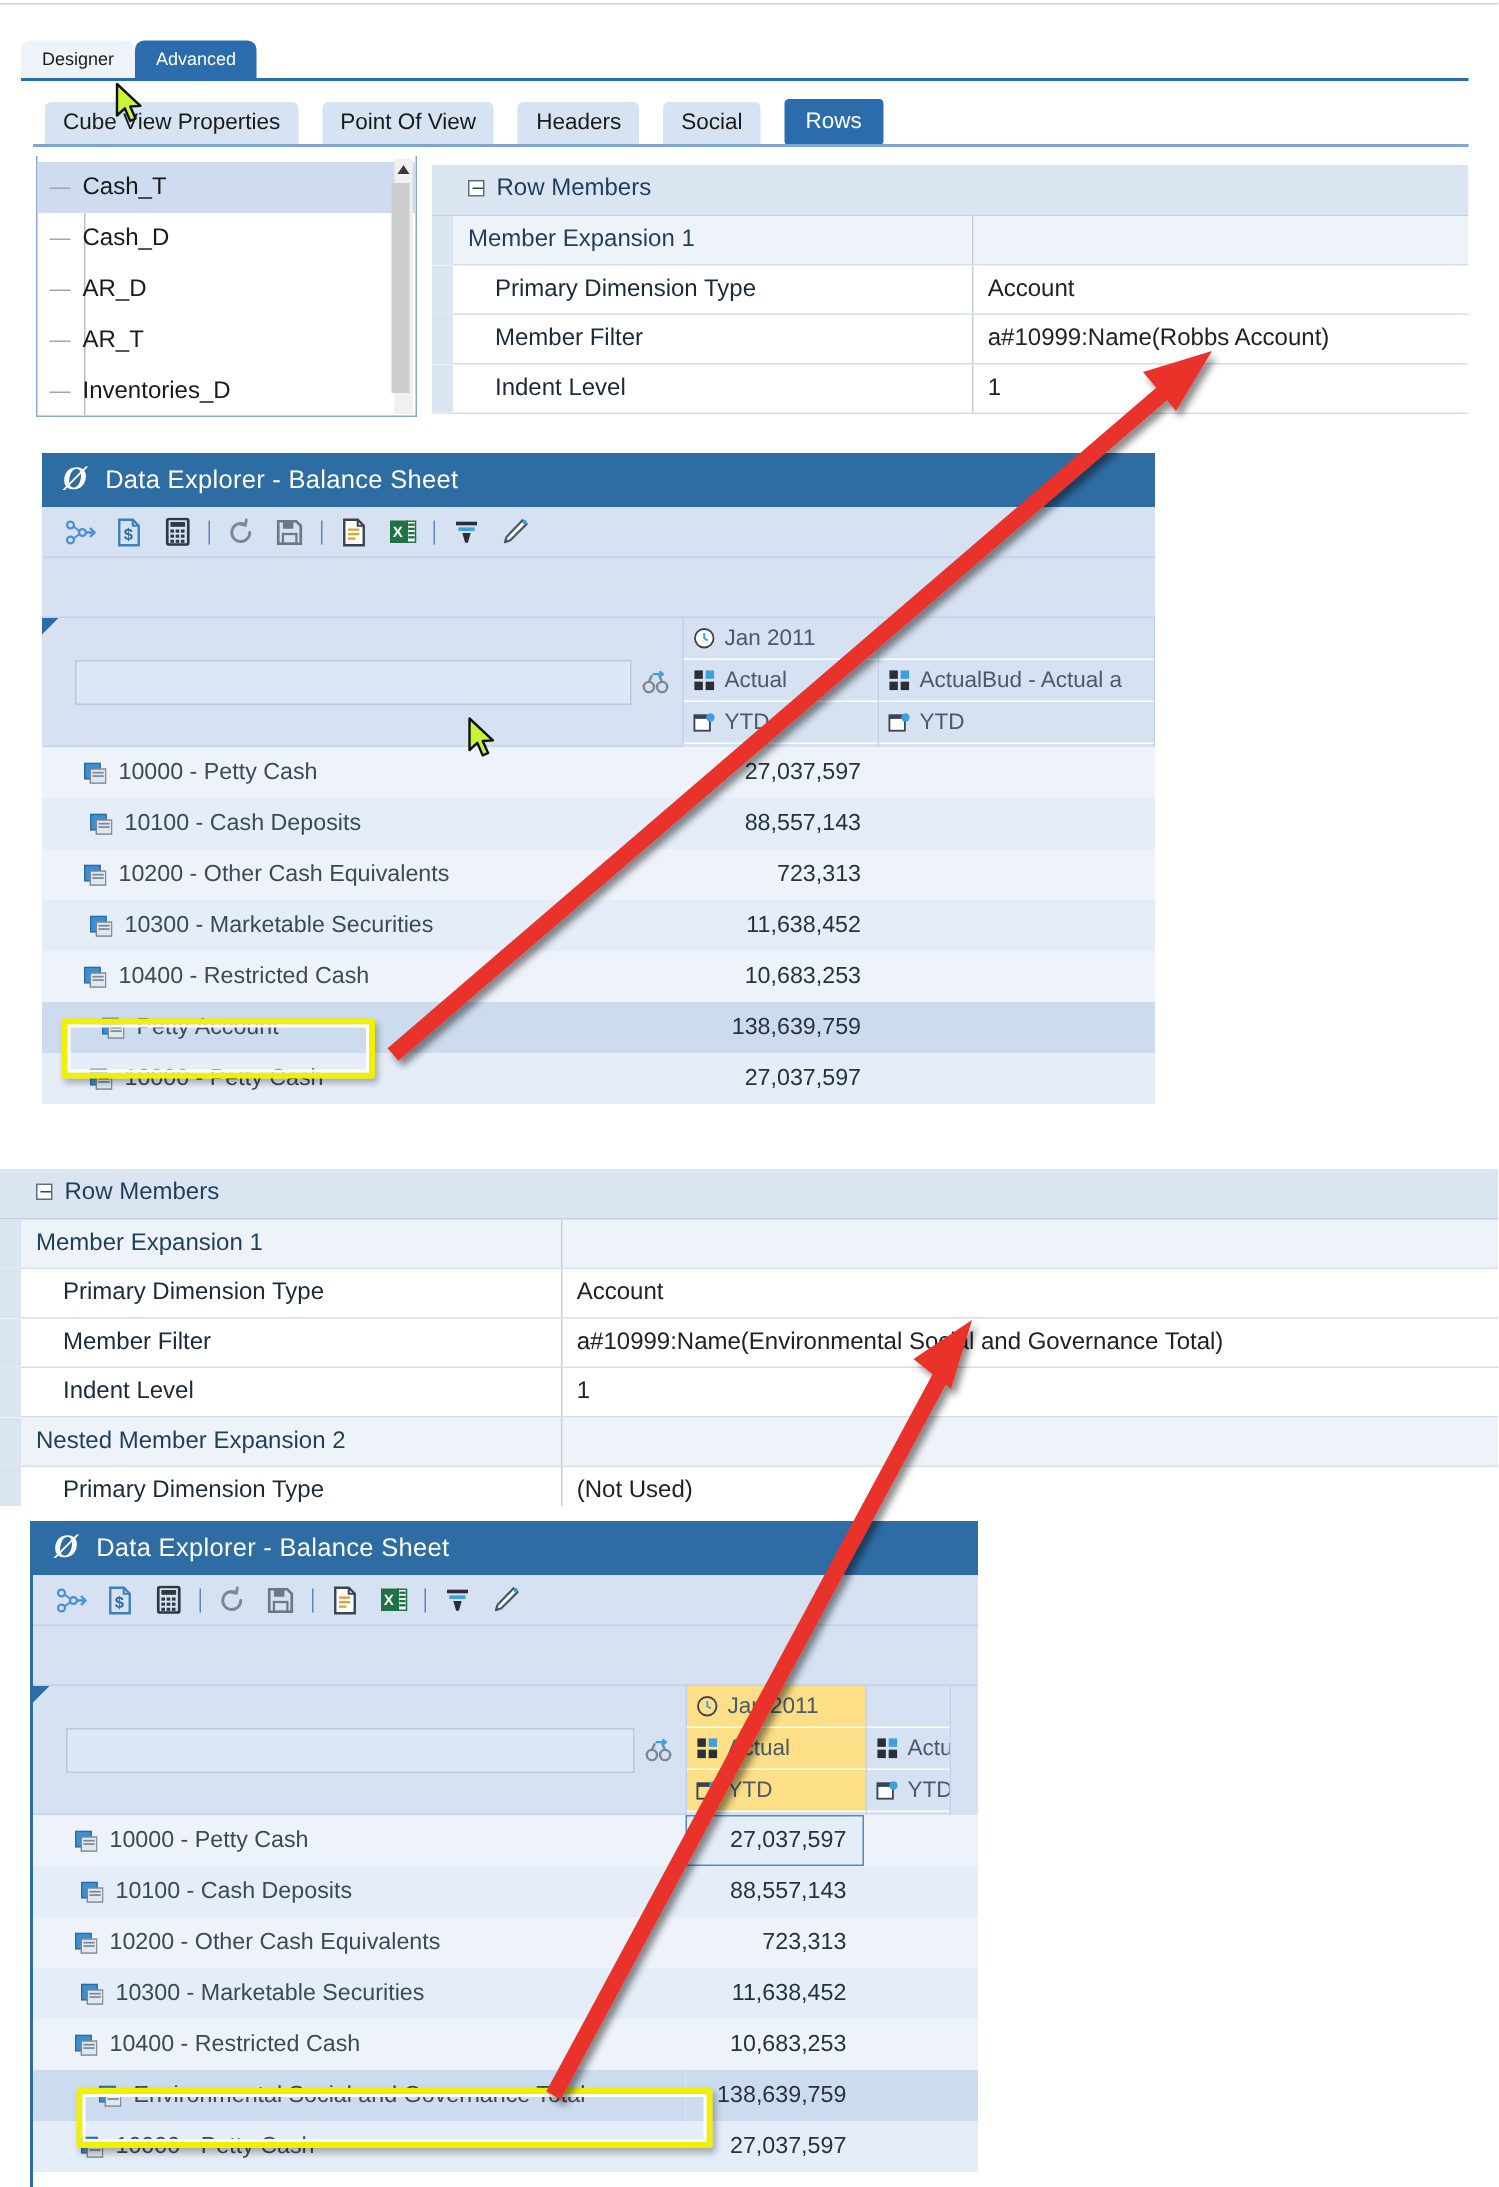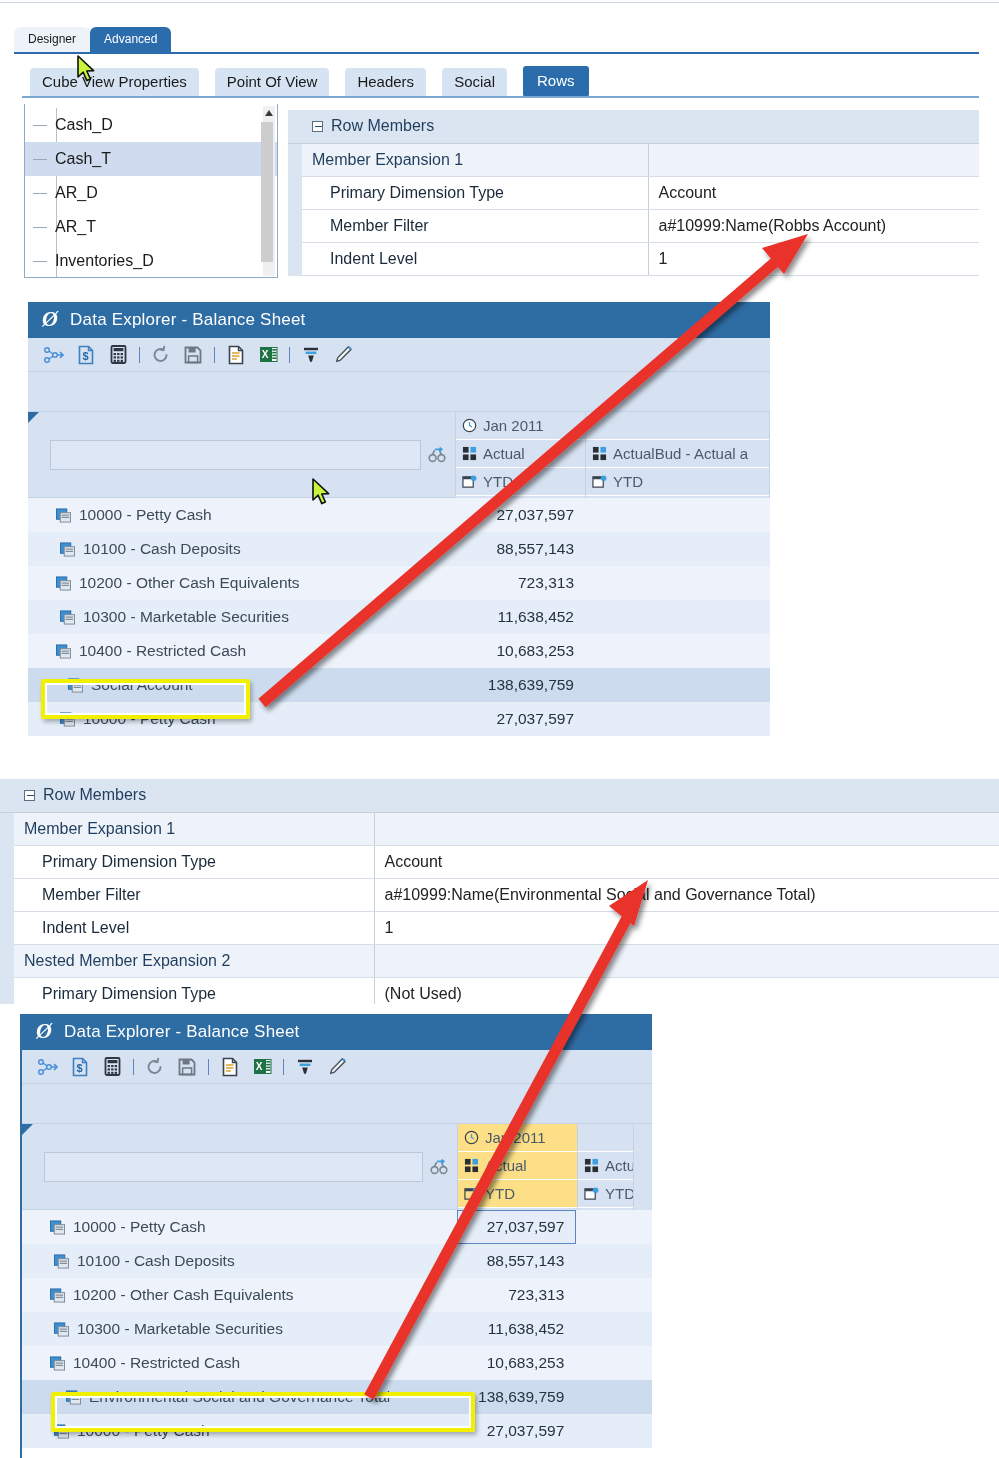--- a/index.html
+++ b/index.html
@@ -192,27 +192,27 @@
       <div class="itab">Point Of View</div>
       <div class="itab">Headers</div>
       <div class="itab">Social</div>
       <div class="itab active">Rows</div>
     </div>
     <div class="inner-underline"></div>
 
     <div class="tree-wrap">
       <div class="tree-vline"></div>
       <div class="tree-list">
+        <div class="tree-row sel">
+          <span class="tree-dash"></span>
+          <span>Cash_T</span>
+        </div>
         <div class="tree-row">
           <span class="tree-dash"></span>
           <span>Cash_D</span>
-        </div>
-        <div class="tree-row sel">
-          <span class="tree-dash"></span>
-          <span>Cash_T</span>
         </div>
         <div class="tree-row">
           <span class="tree-dash"></span>
           <span>AR_D</span>
         </div>
         <div class="tree-row">
           <span class="tree-dash"></span>
           <span>AR_T</span>
         </div>
         <div class="tree-row">
@@ -504,21 +504,21 @@
         <div class="dcell-blank" style="width:184px"></div>
       </div>
       <div class="drow hl">
         <div class="dcell-label" style="width:428px;padding-left:40px">
           <svg class="member-icon" viewBox="0 0 16 16">
               <rect x="0.5" y="1" width="11" height="11" fill="#3d8fd0" stroke="#2a6aa8"></rect>
               <rect x="4.5" y="5" width="11" height="10" fill="#dfe7ef" stroke="#7b8794"></rect>
               <rect x="6" y="7" width="8" height="1.2" fill="#7b8794"></rect>
               <rect x="6" y="9.4" width="8" height="1.2" fill="#7b8794"></rect>
             </svg>
-          <span>Social Account</span>
+          <span>Petty Account</span>
         </div>
         <div class="dcell-num" style="width:130px">138,639,759</div>
         <div class="dcell-blank" style="width:184px"></div>
       </div>
       <div class="drow alt">
         <div class="dcell-label" style="width:428px">
           <svg class="member-icon" viewBox="0 0 16 16">
               <rect x="0.5" y="1" width="11" height="11" fill="#3d8fd0" stroke="#2a6aa8"></rect>
               <rect x="4.5" y="5" width="11" height="10" fill="#dfe7ef" stroke="#7b8794"></rect>
               <rect x="6" y="7" width="8" height="1.2" fill="#7b8794"></rect>

